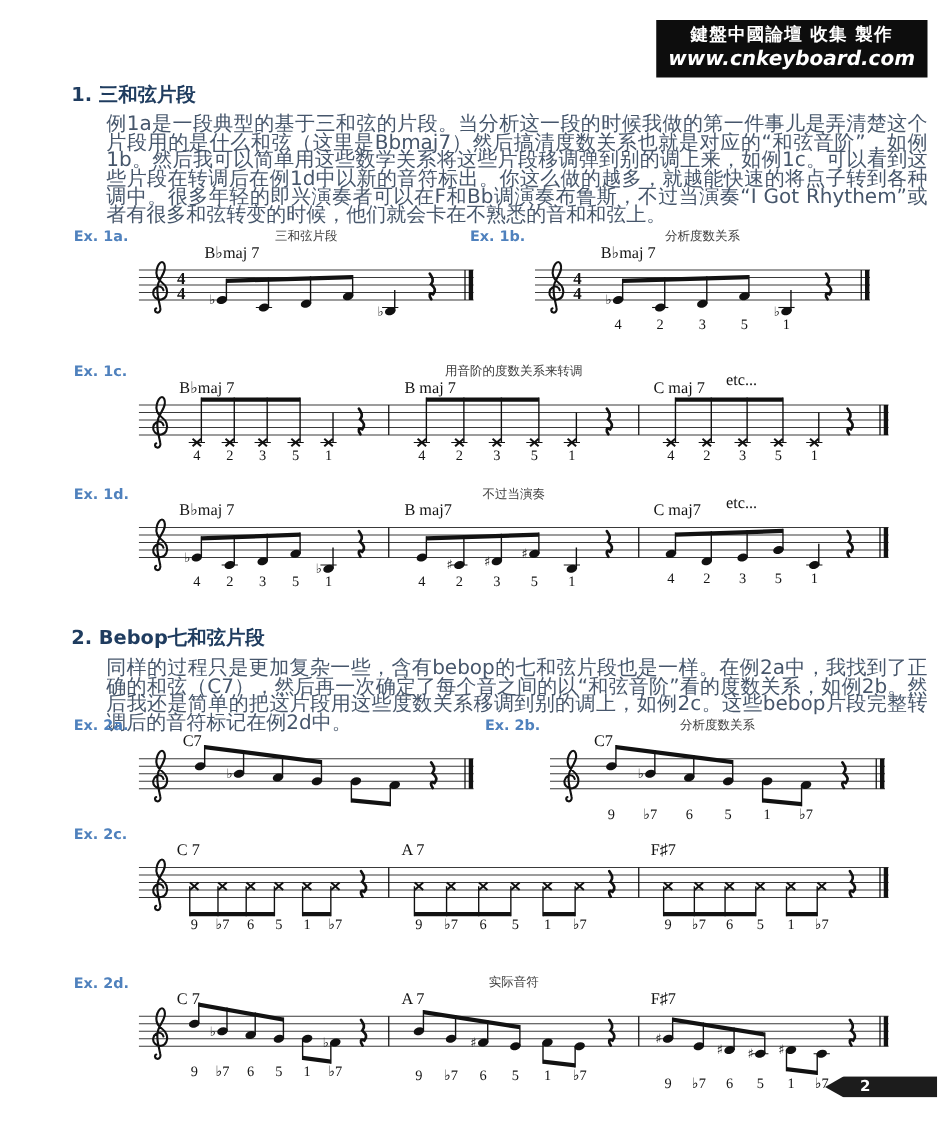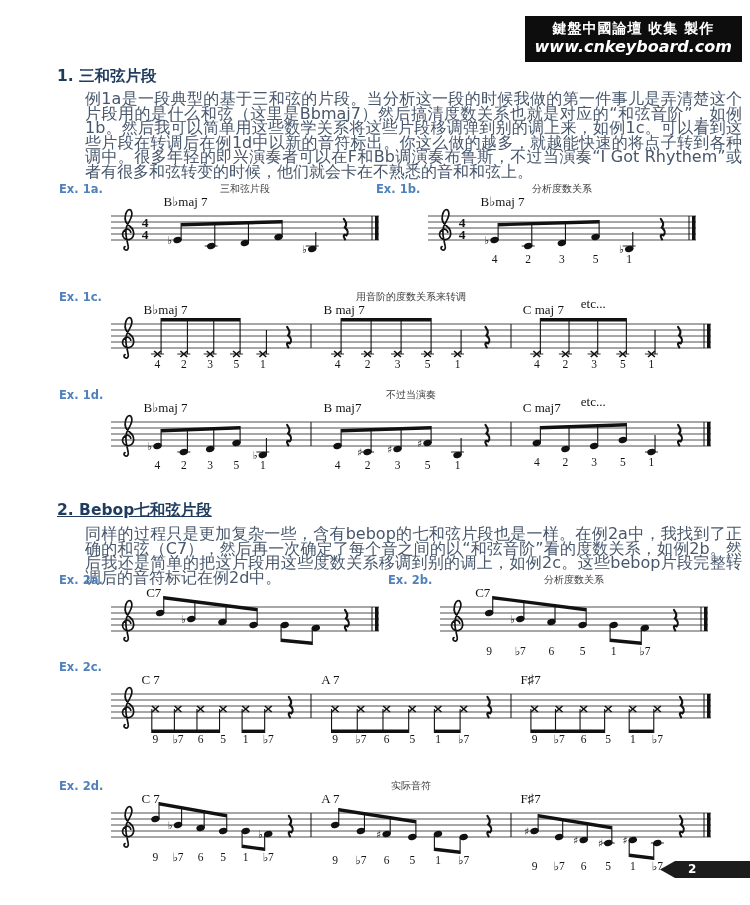--- a/index.html
+++ b/index.html
@@ -11,21 +11,21 @@
   .banner{
     position:absolute;top:16px;right:8px;background:#0d0d0d;color:#ffffff;
     padding:4px 10px 5px;text-align:center;line-height:1.22;
   }
   .banner .b1{font-size:14px;font-weight:bold;letter-spacing:1px;}
   .banner .b2{font-size:16px;font-weight:bold;font-style:italic;}
   
   .sec-h{position:absolute;left:57px;font-size:15.5px;font-weight:bold;color:#1f3c5f;}
   .sec-p{position:absolute;left:57px;width:657px;font-size:16px;line-height:14.6px;color:#46566b;text-align:justify;margin-left:28px;}
   #sec1-h{top:66px;} #sec1-p{top:92px;}
-  #sec2-h{top:500px;text-decoration:underline;} #sec2-p{top:527px;}
+  #sec2-h{top:500px;} #sec2-p{top:527px;}
   
   .example{position:absolute;}
   .ex-label{position:absolute;left:2px;top:0;font-size:11.5px;font-weight:bold;color:#4f81bd;}
   .ex-caption{position:absolute;top:0;left:54px;text-align:center;font-size:10px;color:#3c3c3c;}
   .staff{display:block;margin-left:54px;margin-top:8px;}
   #ex1a{left:57px;top:182px;width:330px;height:110px;}
   #ex1b{left:374px;top:182px;width:330px;height:110px;}
   #ex1c{left:57px;top:290px;width:660px;height:104px;}
   #ex1d{left:57px;top:388px;width:660px;height:110px;}
   #ex2a{left:57px;top:573px;width:330px;height:112px;}

